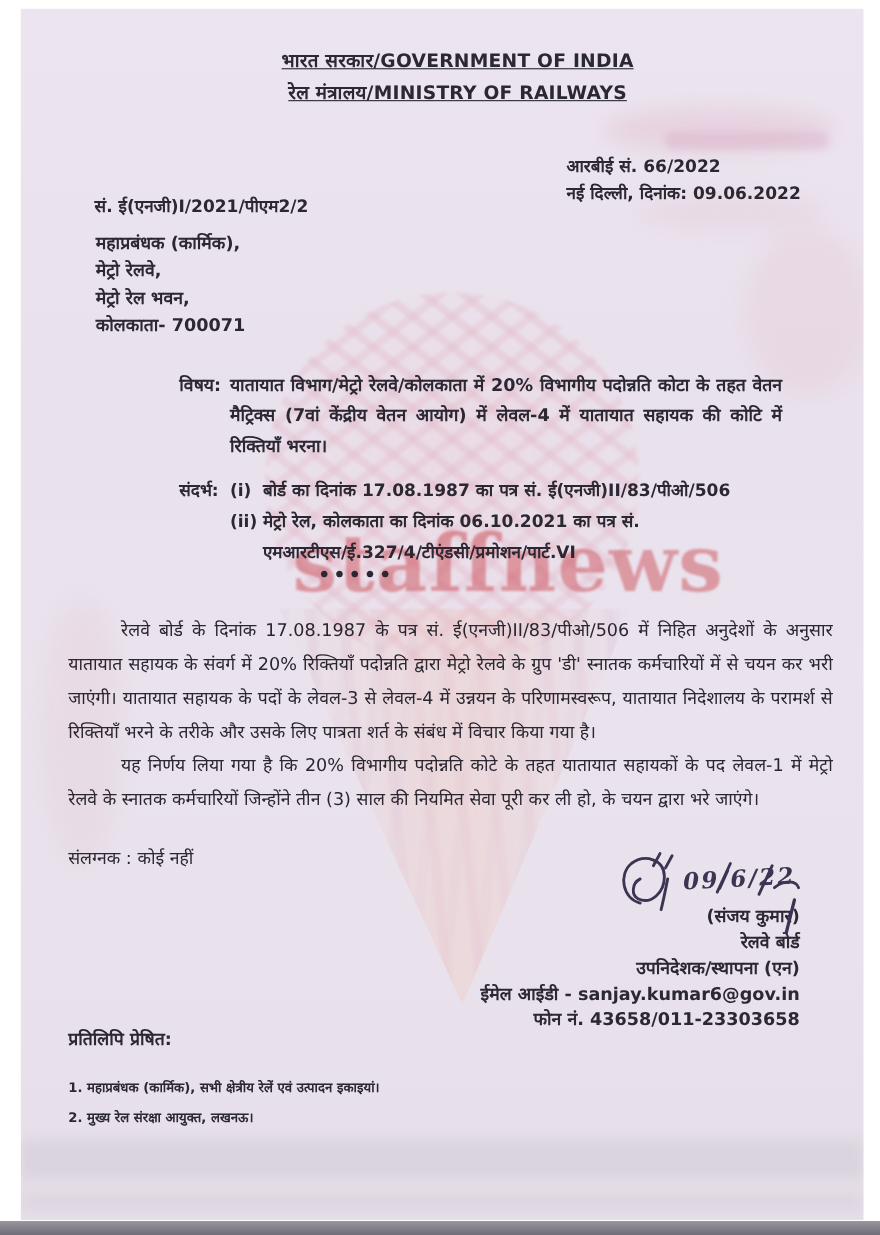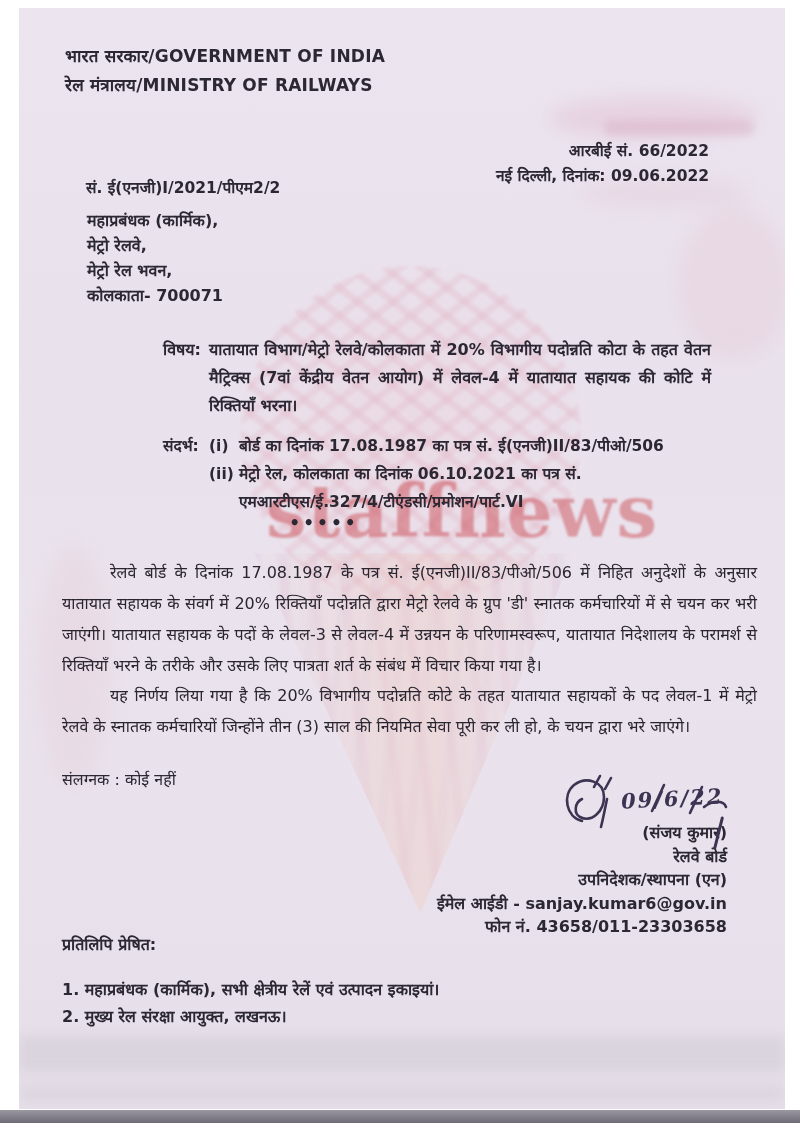--- a/index.html
+++ b/index.html
@@ -49,24 +49,24 @@
     font-weight:bold;font-size:72px;line-height:1;
     color:rgba(198,44,52,.40);letter-spacing:1px;
     filter:blur(1.2px);pointer-events:none;
   }
   .ghost-text{
     position:absolute;left:585px;top:112px;width:150px;height:16px;border-radius:8px;
     background:rgba(210,165,190,.32);filter:blur(3px);pointer-events:none;
   }
   
   .txt{position:absolute;color:#2b2733;z-index:5;}
-  .letterhead{left:0;right:0;top:34px;padding-left:46px;
-    font-weight:700;font-size:17px;line-height:29px;letter-spacing:.2px;}
+  .letterhead{left:0;right:0;top:34px;text-align:center;padding-left:28px;
+    font-weight:700;font-size:17px;line-height:29px;letter-spacing:.2px;text-decoration:underline;}
   .file-no{left:67px;top:146px;font-weight:700;font-size:15.5px;margin-top:22px;}
-  .ref-right{right:76px;top:131px;text-align:right;font-weight:700;font-size:15.5px;line-height:25px;}
+  .ref-right{right:57px;top:131px;text-align:left;font-weight:700;font-size:15.5px;line-height:25px;}
   .addressee{left:68px;top:200px;font-size:16px;line-height:25px;font-weight:600;}
   .addressee .first{font-weight:700;}
   .subject{left:144px;top:328px;width:548px;display:flex;font-weight:700;font-size:16px;line-height:28px;}
   .subject .lbl{flex:0 0 46px;}
   .subject .body-text{flex:1;text-align:justify;}
   .refs{left:144px;top:424px;width:560px;display:flex;font-weight:600;font-size:15.5px;line-height:28px;}
   .refs .lbl{flex:0 0 46px;font-weight:700;}
   .refs .marker{display:inline-block;width:30px;}
   .refs .cont{padding-left:30px;}
   .dots{left:250px;top:505px;width:110px;text-align:center;font-weight:700;font-size:17px;letter-spacing:3px;}
@@ -76,21 +76,21 @@
   .para2{top:672px;}
   .enclosure{left:43px;top:760px;font-size:16px;font-weight:400;}
   .sig-block{right:58px;top:813px;text-align:right;font-size:16px;line-height:23.5px;font-weight:600;}
   .sig-scribble{position:absolute;right:55px;top:765px;width:170px;height:62px;z-index:6;}
   .sig-date{position:absolute;right:62px;top:778px;z-index:7;
     font-family:"DejaVu Serif","Liberation Serif",serif;font-style:italic;
     font-size:21px;color:#3c3452;transform:rotate(-3deg);letter-spacing:2px;font-weight:600;}
   .sig-slash{position:absolute;right:66px;top:808px;width:2.5px;height:34px;background:#3c3452;
     transform:rotate(14deg);z-index:7;border-radius:2px;}
   .copy-label{left:43px;top:925px;font-size:16px;font-weight:600;}
-  .copy-items{left:43px;top:968px;font-size:16px;line-height:27px;font-weight:600;}
+  .copy-items{left:43px;top:968px;font-size:12px;line-height:27px;font-weight:600;}
 </style>
 </head>
 <body>
 
 <div class="paper">
 
   <div class="blob blob1"></div>
   <div class="blob blob2"></div>
   <div class="blob blob3"></div>
   <div class="blob blob4"></div>

